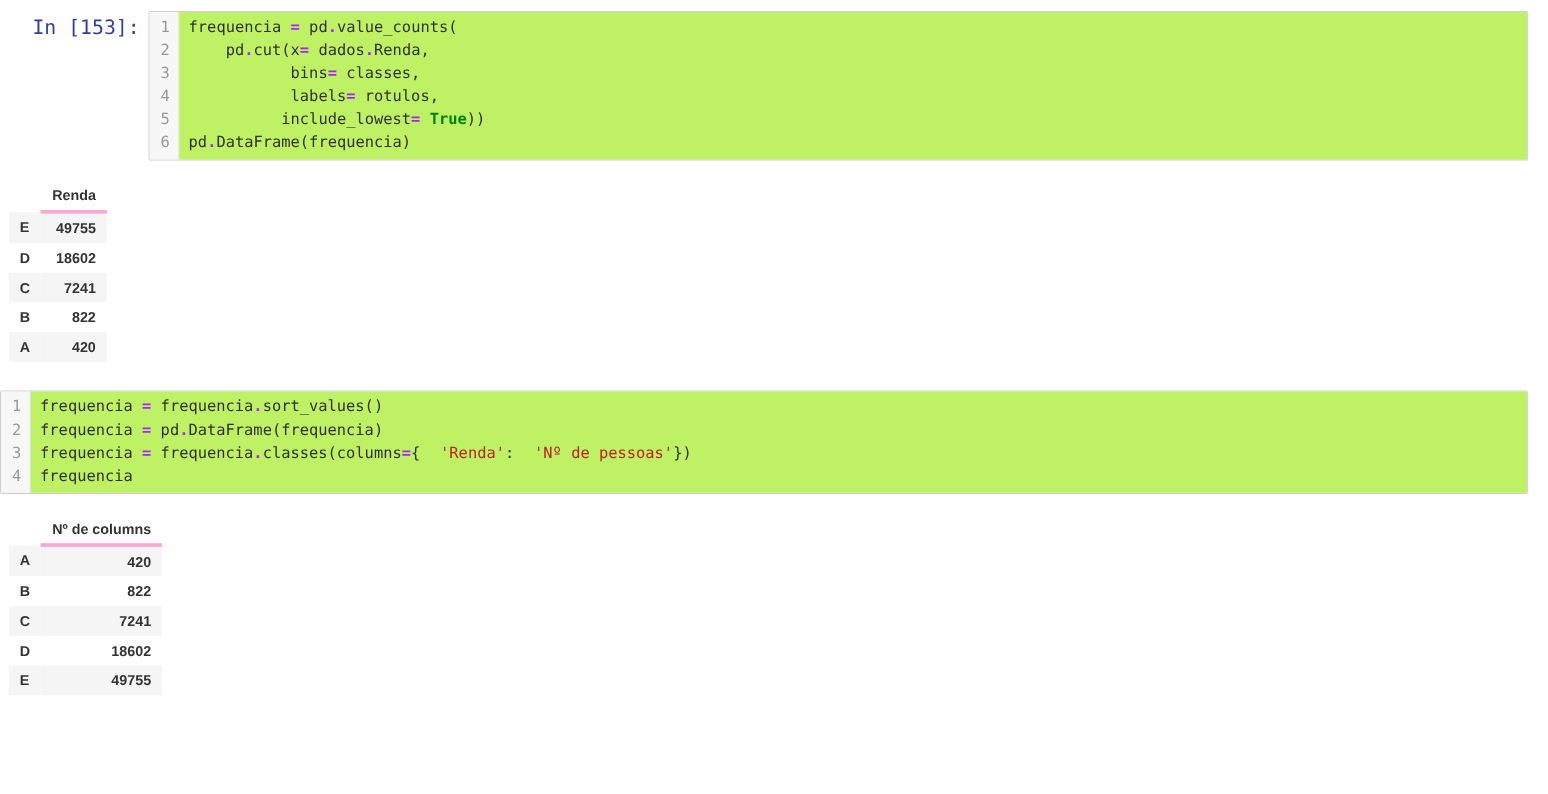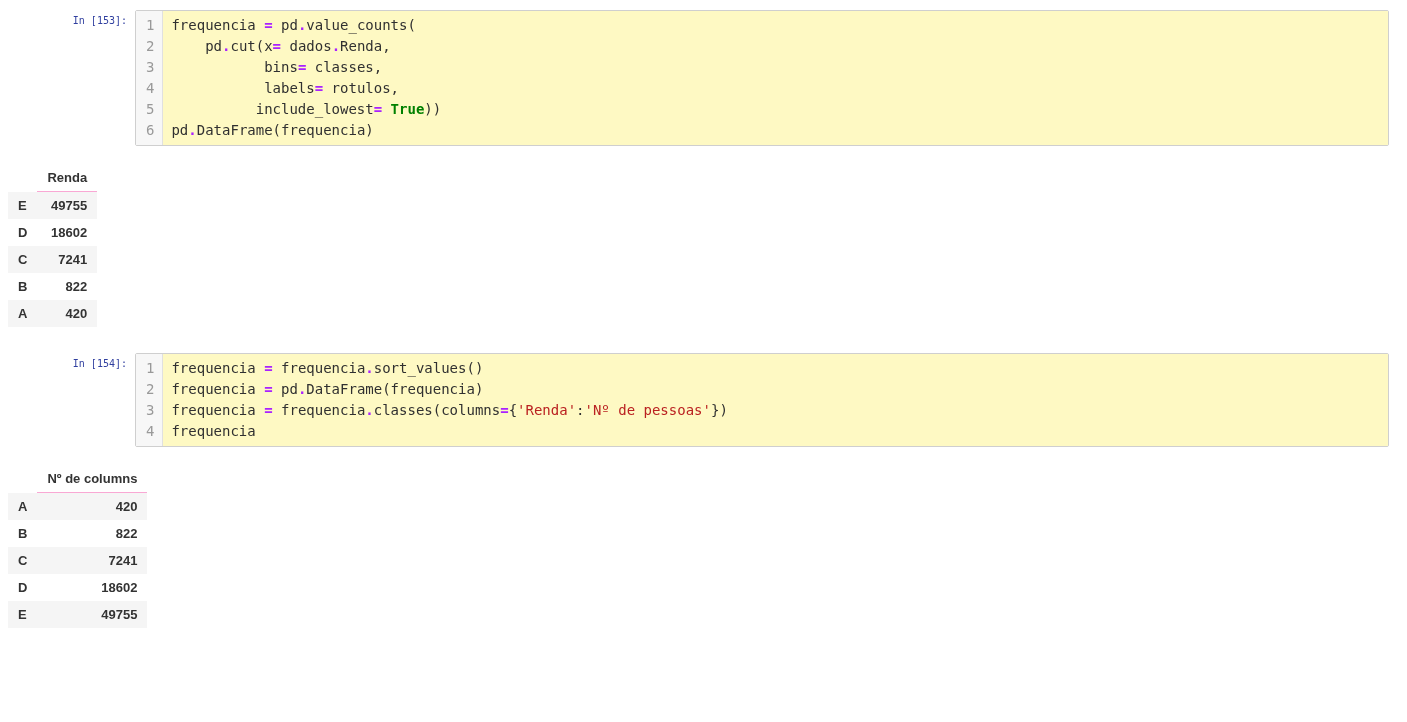--- a/index.html
+++ b/index.html
@@ -17,21 +17,21 @@
       display: flex;
       margin-bottom: 4px;
       padding: 2px 0;
     }
     .prompt {
       width: 135px;
       min-width: 135px;
       text-align: right;
       padding: 4px 8px 4px 4px;
       font-family: monospace;
-      font-size: 10px;
+      font-size: 18px;
       line-height: 1.3;
     }
     .prompt-in {
       color: #303F9F;
     }
     .prompt-out {
       color: #D84315;
     }
     .input-area {
       flex: 1;
@@ -53,60 +53,60 @@
       background: #f7f7f7;
     }
     .code {
       flex: 1;
       padding: 4px 8px;
       font-family: Menlo, Monaco, Consolas, "DejaVu Sans Mono", monospace;
       font-size: 14px;
       line-height: 21px;
       white-space: pre;
       color: #303030;
-      background: #fef9c3;
+      background: #bef264;
     }
     .output-area {
       flex: 1;
       padding: 6px 0 6px 8px;
     }
     .df-table {
       border-collapse: collapse;
       font-size: 13px;
       color: #333;
       margin: 4px 0 12px 0;
     }
     .df-table th, .df-table td {
       padding: 6px 10px;
       text-align: right;
       border: none;
       font-weight: bold;
     }
     .df-table thead th {
       font-weight: bold;
-      border-bottom: 1px solid #f9a8d4;
+      border-bottom: 3px solid #f9a8d4;
     }
     .df-table thead th.idx-col {
       border-bottom: none;
     }
     .df-table tbody th {
       font-weight: bold;
       text-align: left;
     }
     .df-table tbody tr:nth-child(odd) {
       background: #f5f5f5;
     }
     .df-table tbody tr:nth-child(even) {
       background: #ffffff;
     }
     
     .tk { color: #303030; }
     .tk-op { color: #AA22FF; font-weight: bold; }
     .tk-kw { color: #008000; font-weight: bold; }
-    .tk-str { color: #BA2121; }
+    .tk-str { color: #BA2121; margin-left: 18px; }
   </style>
 </head>
 <body>
 
 <div class="cell">
   <div class="prompt prompt-in">In [153]:</div>
   <div class="input-area">
     <div class="gutter">
       <div>1</div>
       <div>2</div>
@@ -153,21 +153,20 @@
           <tr>
             <th>A</th>
             <td>420</td>
           </tr>
         </tbody>
       </table>
   </div>
 </div>
 
 <div class="cell">
-  <div class="prompt prompt-in">In [154]:</div>
   <div class="input-area">
     <div class="gutter">
       <div>1</div>
       <div>2</div>
       <div>3</div>
       <div>4</div>
     </div>
     <div class="code"><span class="tk">frequencia </span><span class="tk-op">=</span><span class="tk"> frequencia</span><span class="tk-op">.</span><span class="tk">sort_values()</span>
 <span class="tk">frequencia </span><span class="tk-op">=</span><span class="tk"> pd</span><span class="tk-op">.</span><span class="tk">DataFrame(frequencia)</span>
 <span class="tk">frequencia </span><span class="tk-op">=</span><span class="tk"> frequencia</span><span class="tk-op">.</span><span class="tk">classes(columns</span><span class="tk-op">=</span><span class="tk">{</span><span class="tk-str">'Renda'</span><span class="tk">:</span><span class="tk-str">'Nº de pessoas'</span><span class="tk">})</span>

